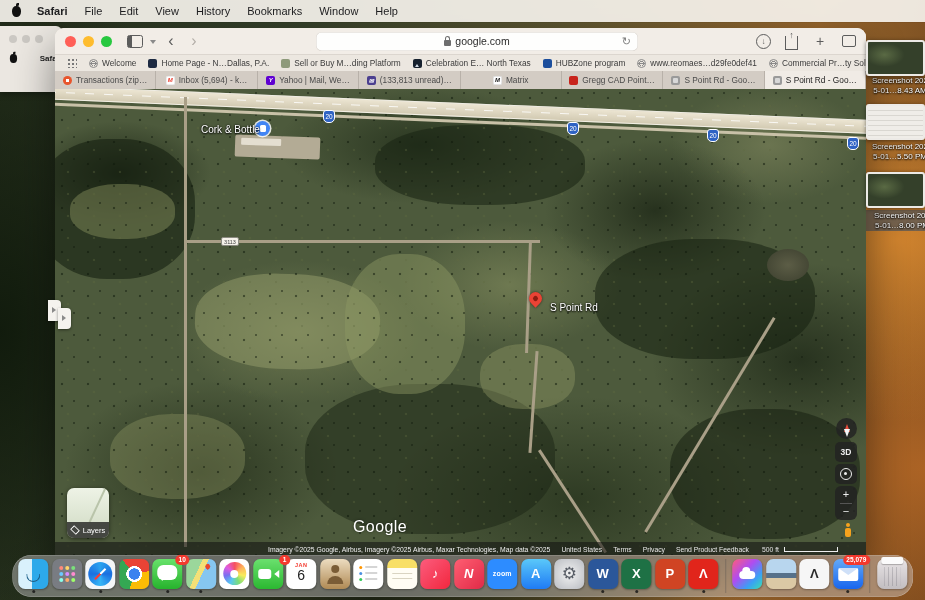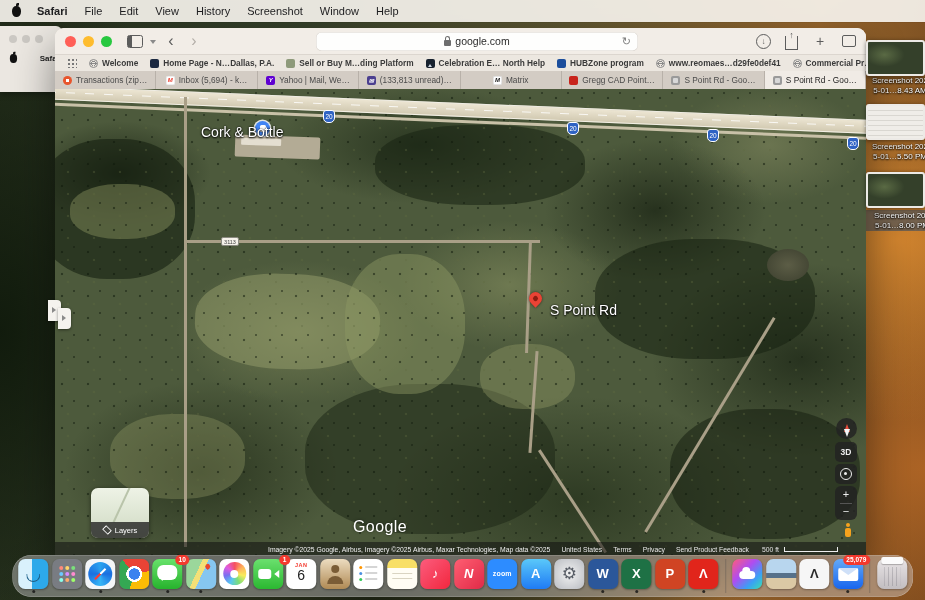--- a/index.html
+++ b/index.html
@@ -61,21 +61,21 @@
   .reload{position:absolute;right:7px;color:#7a7a7a;font-size:11px}
   #tb-right{display:flex;align-items:center;gap:14px;margin-left:4px}
   .dl-ico{width:13px;height:13px;border:1.2px solid #5c5c5c;border-radius:50%;display:flex;align-items:center;justify-content:center;font-size:8px;color:#5c5c5c}
   .share-ico{width:11px;height:13px;border:1.2px solid #5c5c5c;border-top:none;position:relative;margin-top:3px}
   .share-ico b{position:absolute;left:50%;top:-6px;transform:translateX(-50%);font-weight:normal;font-size:9px;color:#5c5c5c;background:transparent}
   .tabs-ico{width:12px;height:10px;border:1.2px solid #5c5c5c;border-radius:2px;position:relative;background:#f2ede7}
   .tabs-ico::before{content:"";position:absolute;left:2px;top:-3px;right:-3px;height:10px;border:1.2px solid #5c5c5c;border-radius:2px;z-index:-1}
   
   #bkbar{height:16px;background:#ece7e0;border-top:1px solid #dcd6cf;display:flex;align-items:center;padding:0 12px;gap:12px;font-size:8.3px;color:#3a3a3a;overflow:hidden}
   .bk{display:flex;align-items:center;gap:4px;white-space:nowrap}
-  .bk b{font-weight:bold}
+  .bk b{font-weight:normal}
   .fav{width:9px;height:9px;border-radius:2px;flex:none}
   .f-grid{background:radial-gradient(circle,#777 1px,transparent 1.2px) 0 0/4px 4px;width:10px;height:10px;border-radius:0}
   .f-globe{border-radius:50%;border:1px solid #8a8a8a;background:
      linear-gradient(transparent 3.2px,#8a8a8a 3.2px 4.2px,transparent 4.2px),
      radial-gradient(circle at 50% 50%,transparent 0 2px,#8a8a8a 2px 2.8px,transparent 2.8px);box-sizing:border-box}
   .f-dark{background:#1d2a42}
   .f-seal{background:#8e9a7a}
   .f-celeb{background:#17212e;position:relative}
   .f-celeb::before{content:"";position:absolute;left:2px;top:3px;border:2.5px solid transparent;border-bottom:3.5px solid #cfd8e4}
   .f-sba{background:#1c4e9c}
@@ -115,21 +115,21 @@
   .highway{position:absolute;left:-8px;top:14px;width:835px;height:12px;transform:rotate(2.4deg);
       background:linear-gradient(#ece5d2,#d2cab2);border-top:1px solid rgba(255,255,255,.65);border-bottom:1px solid rgba(255,255,255,.45)}
   .highway::after{content:"";position:absolute;left:0;right:0;top:5px;height:1px;
       background:repeating-linear-gradient(90deg,rgba(255,255,255,.8) 0 9px,transparent 9px 19px)}
   .frontage{position:absolute;left:-8px;top:31px;width:835px;height:2.5px;background:#c9c1a8;transform:rotate(2.4deg)}
   .building{position:absolute;left:180px;top:47px;width:85px;height:22px;background:#b3ab95;transform:rotate(2deg);border-radius:2px}
   .building::before{content:"";position:absolute;left:6px;top:3px;width:40px;height:7px;background:#e4ded0;border-radius:1px}
   .pond{position:absolute;left:712px;top:160px;width:42px;height:32px;border-radius:50%;background:radial-gradient(#5c5d46,#3c3f2e)}
   .poi-dot{position:absolute;left:200px;top:32px;width:15px;height:15px;border-radius:50%;background:#4285f4;box-shadow:0 0 0 1.5px rgba(255,255,255,.85)}
   .poi-dot::before{content:"";position:absolute;left:4.5px;top:4px;width:6px;height:7px;background:#fff;border-radius:1.5px}
-  .maplabel{position:absolute;color:#fff;font-size:14px;text-shadow:0 0 2px #000,0 1px 2px #000;white-space:nowrap}
+  .maplabel{position:absolute;color:#fff;font-size:10px;text-shadow:0 0 2px #000,0 1px 2px #000;white-space:nowrap}
   .ishield{position:absolute;width:12px;height:13px;background:#2f63c4;border:1px solid #fff;border-radius:3px 3px 5px 5px;
       color:#fff;font-size:6.5px;display:flex;align-items:center;justify-content:center;box-sizing:border-box}
   .rshield{position:absolute;width:18px;height:9px;background:#f5f2ea;border:1px solid #8a8a80;border-radius:2px;
       color:#444;font-size:5.5px;display:flex;align-items:center;justify-content:center;box-sizing:border-box}
   .pin{position:absolute;left:474px;top:203px;width:13px;height:13px;background:#ea4335;border-radius:50% 50% 50% 0;
       transform:rotate(-45deg);box-shadow:0 0 3px rgba(0,0,0,.6)}
   .pin::after{content:"";position:absolute;left:4px;top:4px;width:5px;height:5px;border-radius:50%;background:#8c1d12}
   .glogo{position:absolute;left:298px;top:429px;color:#fff;font-size:16px;font-weight:500;letter-spacing:.4px;text-shadow:0 0 3px rgba(0,0,0,.55)}
   
   .mc{position:absolute;right:9px;background:rgba(34,34,34,.82);color:#eee;display:flex;align-items:center;justify-content:center}
@@ -140,21 +140,21 @@
   .mc-3d{top:353px;width:22px;height:20px;border-radius:5px;font-size:8.5px;font-weight:bold}
   .mc-loc{top:375px;width:22px;height:20px;border-radius:5px}
   .target{width:10px;height:10px;border:1.6px solid #eee;border-radius:50%;position:relative}
   .target::before{content:"";position:absolute;left:2.6px;top:2.6px;width:3px;height:3px;border-radius:50%;background:#eee}
   .mc-zoom{top:397px;width:22px;height:34px;border-radius:6px;flex-direction:column;font-size:11px;line-height:1}
   .mc-zoom i{font-style:normal;height:16px;display:flex;align-items:center}
   .zdiv{width:12px;height:1px;background:#555}
   .pegman{position:absolute;right:14px;top:434px;width:9px;height:14px}
   .pegman::before{content:"";position:absolute;left:2.5px;top:0;width:4px;height:4px;border-radius:50%;background:#f6a21d}
   .pegman::after{content:"";position:absolute;left:1.5px;top:4.5px;width:6px;height:9px;border-radius:2px;background:#f6a21d}
-  .layers-btn{position:absolute;left:36px;top:399px;width:58px;height:50px;border-radius:7px;overflow:hidden;
+  .layers-btn{position:absolute;left:12px;top:399px;width:42px;height:50px;border-radius:7px;overflow:hidden;
      background:linear-gradient(#eef3e6,#cfd9c2);box-shadow:0 1px 4px rgba(0,0,0,.5)}
   .layers-btn::before{content:"";position:absolute;left:30px;top:-4px;width:1.5px;height:40px;background:#b9c4aa;transform:rotate(25deg)}
   .layers-strip{position:absolute;left:0;right:0;bottom:0;height:16px;background:rgba(28,28,28,.78);color:#fff;
      font-size:7.5px;display:flex;align-items:center;justify-content:center;gap:4px}
   .ldiamond{width:6px;height:6px;border:1.2px solid #fff;transform:rotate(45deg) scaleY(.7)}
   
   #attrib{position:absolute;left:0;right:0;bottom:0;height:14px;background:rgba(16,16,16,.55);display:flex;align-items:center;
      font-size:6.8px;color:#e2e2e2;padding:0 8px;gap:11px;white-space:nowrap}
   #attrib .imtext{margin-left:205px;color:#f0f0f0}
   #attrib .alink{color:#e8e8e8}
@@ -238,21 +238,21 @@
 
 <div id="stage">
 
   <div id="menubar">
     <span class="apple"></span>
     <span class="mb-item mb-app">Safari</span>
     <span class="mb-item">File</span>
     <span class="mb-item">Edit</span>
     <span class="mb-item">View</span>
     <span class="mb-item">History</span>
-    <span class="mb-item">Screenshot</span>
+    <span class="mb-item">Bookmarks</span>
     <span class="mb-item">Window</span>
     <span class="mb-item">Help</span>
   </div>
 
   <div id="bgwin">
     <div class="dots">
         <i></i>
         <i></i>
         <i></i>
       </div>
@@ -297,21 +297,21 @@
       <span class="bk">
           <i class="fav f-dark"></i>
           <b>Home Page - N…Dallas, P.A.</b>
         </span>
       <span class="bk">
           <i class="fav f-seal"></i>
           <b>Sell or Buy M…ding Platform</b>
         </span>
       <span class="bk">
           <i class="fav f-celeb"></i>
-          <b>Celebration E… North Help</b>
+          <b>Celebration E… North Texas</b>
         </span>
       <span class="bk">
           <i class="fav f-sba"></i>
           <b>HUBZone program</b>
         </span>
       <span class="bk">
           <i class="fav f-globe"></i>
           <b>www.reomaes…d29fe0def41</b>
         </span>
       <span class="bk">

